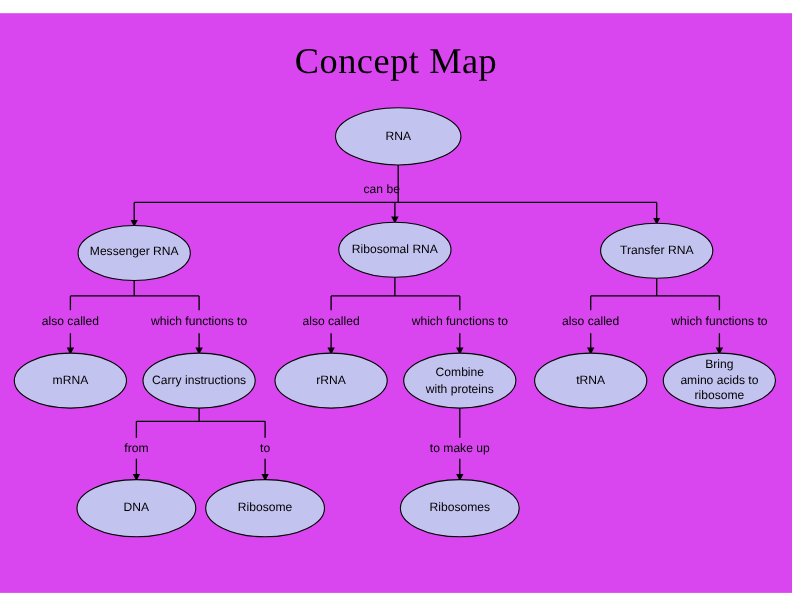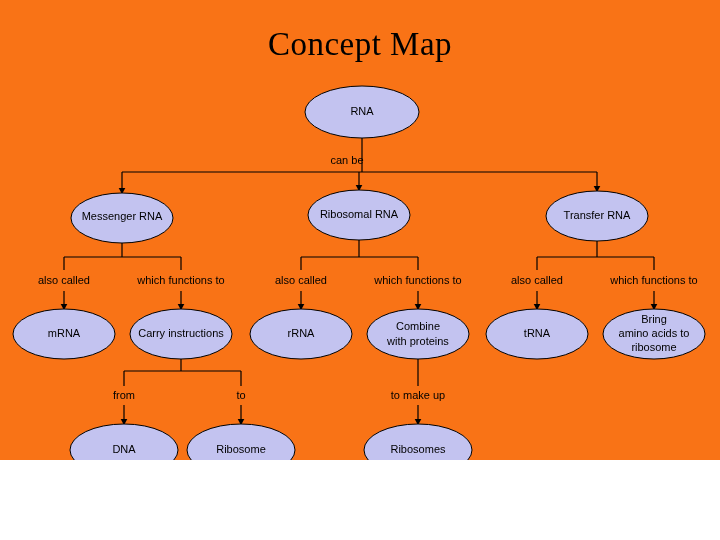--- a/index.html
+++ b/index.html
@@ -3,24 +3,25 @@
 <meta charset="utf-8">
 <style>
   html, body {
     margin: 0;
     padding: 0;
     background: #ffffff;
   }
   #canvas {
     position: relative;
     width: 720px;
-    height: 460px;
-    background: #f97316;
+    height: 527px;
+    background: #d946ef;
     overflow: hidden;
     font-family: "Liberation Sans", sans-serif;
+    margin-top: 12px;
   }
   #map-title {
     position: absolute;
     left: 0;
     top: 26px;
     width: 720px;
     text-align: center;
     font-family: "Liberation Serif", serif;
     font-size: 33px;
     color: #000000;

